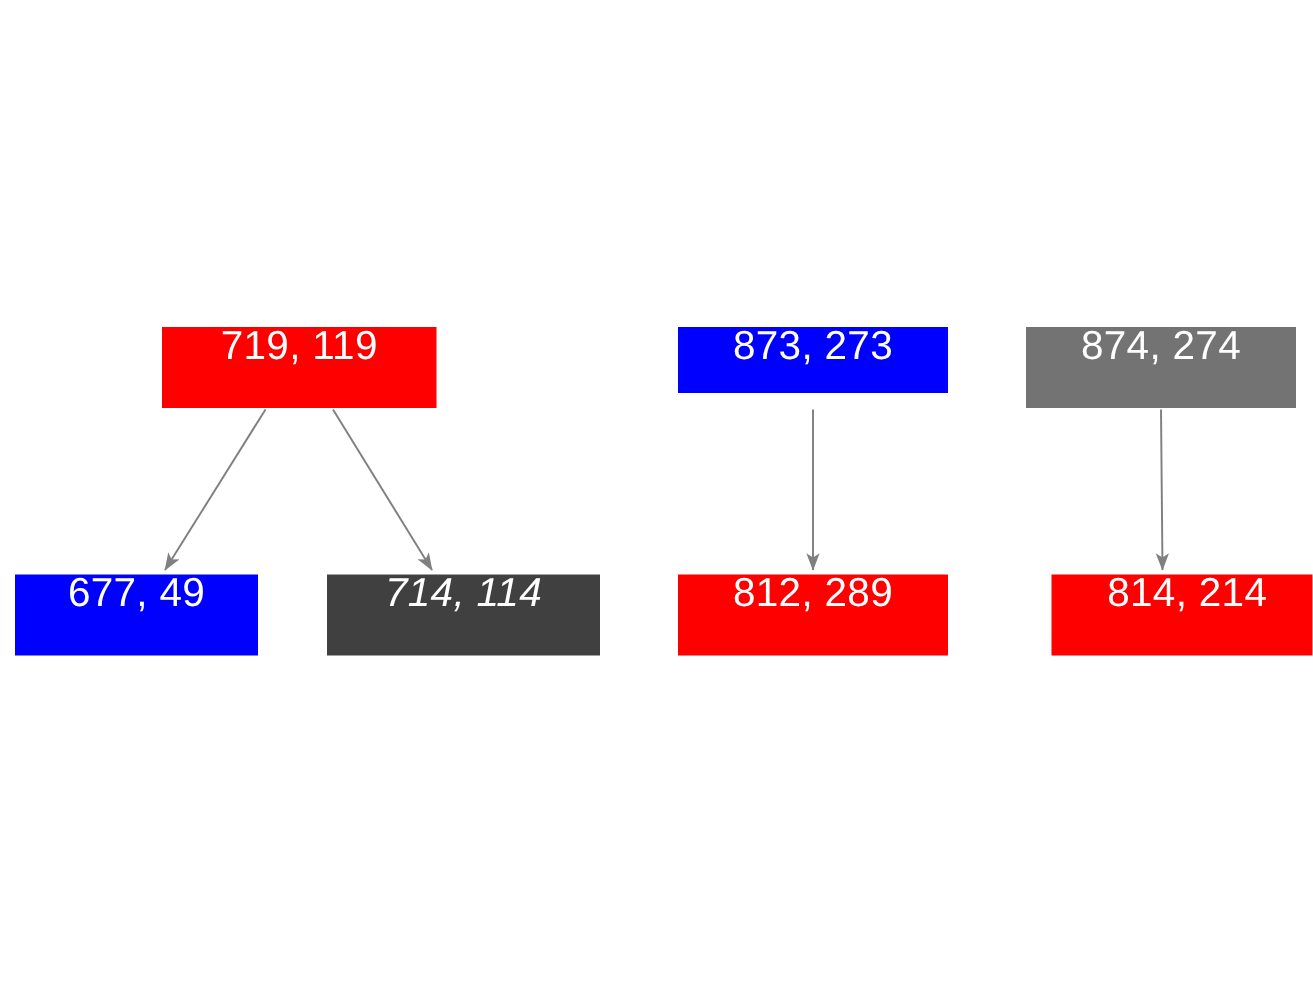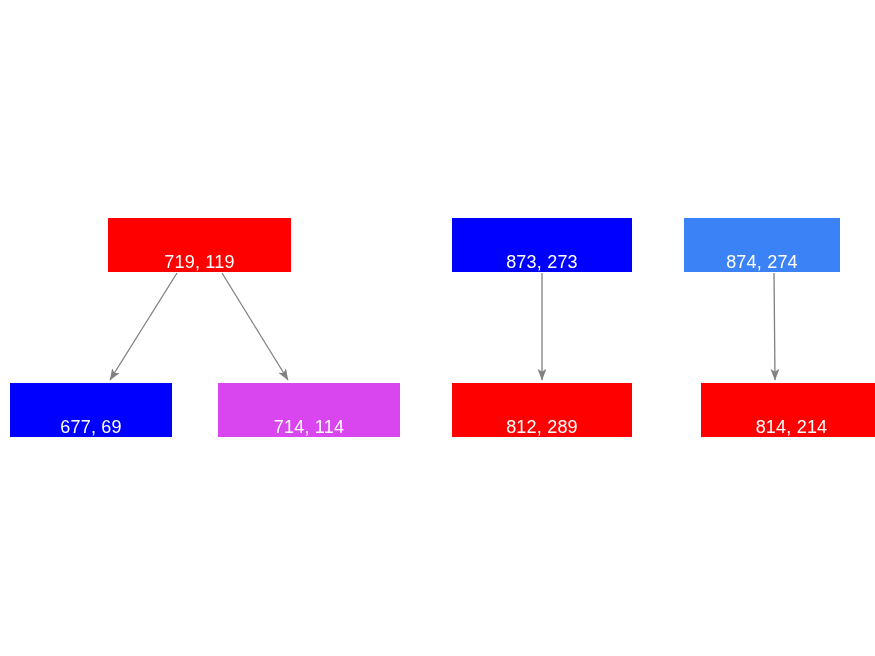--- a/index.html
+++ b/index.html
@@ -23,26 +23,26 @@
     position: absolute;
     left: 0;
     top: 0;
     width: 875px;
     height: 656px;
     pointer-events: none;
   }
   .graph-node {
     position: absolute;
     display: flex;
-    align-items: flex-end;
+    align-items: flex-start;
     justify-content: center;
     box-sizing: border-box;
     color: #ffffff;
     font-family: "Liberation Sans", sans-serif;
-    font-size: 18px;
+    font-size: 27px;
     line-height: 1;
     letter-spacing: 0.2px;
     white-space: nowrap;
     user-select: none;
   }
   .node-label {
     display: block;
     transform: translateY(-1px);
   }
 </style>
@@ -63,32 +63,32 @@
         <line x1="542" y1="273" x2="542" y2="380" stroke="#808080" stroke-width="1.3" marker-end="url(#arrowhead)"></line>
         <line x1="774" y1="273" x2="775" y2="380" stroke="#808080" stroke-width="1.3" marker-end="url(#arrowhead)"></line>
       </g>
   </svg>
 
   <div id="nodes-layer">
       <div class="graph-node" style="left: 108px; top: 218px; width: 183px; height: 54px; background: rgb(254, 0, 0);">
         <span class="node-label">719, 119</span>
       </div>
       <div class="graph-node" style="left: 10px; top: 383px; width: 162px; height: 54px; background: rgb(0, 0, 254);">
-        <span class="node-label">677, 69</span>
+        <span class="node-label">677, 49</span>
       </div>
-      <div class="graph-node" style="left: 218px; top: 383px; width: 182px; height: 54px; background: #d946ef;">
+      <div class="graph-node" style="left: 218px; top: 383px; width: 182px; height: 54px; background: #404040; font-style: italic;">
         <span class="node-label">714, 114</span>
       </div>
-      <div class="graph-node" style="left: 452px; top: 218px; width: 180px; height: 54px; background: rgb(0, 0, 254);">
+      <div class="graph-node" style="left: 452px; top: 218px; width: 180px; height: 44px; background: rgb(0, 0, 254);">
         <span class="node-label">873, 273</span>
       </div>
       <div class="graph-node" style="left: 452px; top: 383px; width: 180px; height: 54px; background: rgb(254, 0, 0);">
         <span class="node-label">812, 289</span>
       </div>
-      <div class="graph-node" style="left: 684px; top: 218px; width: 156px; height: 54px; background: #3b82f6;">
+      <div class="graph-node" style="left: 684px; top: 218px; width: 180px; height: 54px; background: #737373;">
         <span class="node-label">874, 274</span>
       </div>
       <div class="graph-node" style="left: 683px; top: 383px; width: 181px; height: 54px; background: rgb(254, 0, 0); margin-left: 18px;">
         <span class="node-label">814, 214</span>
       </div>
     </div>
 
 </div>
 
 </body></html>

